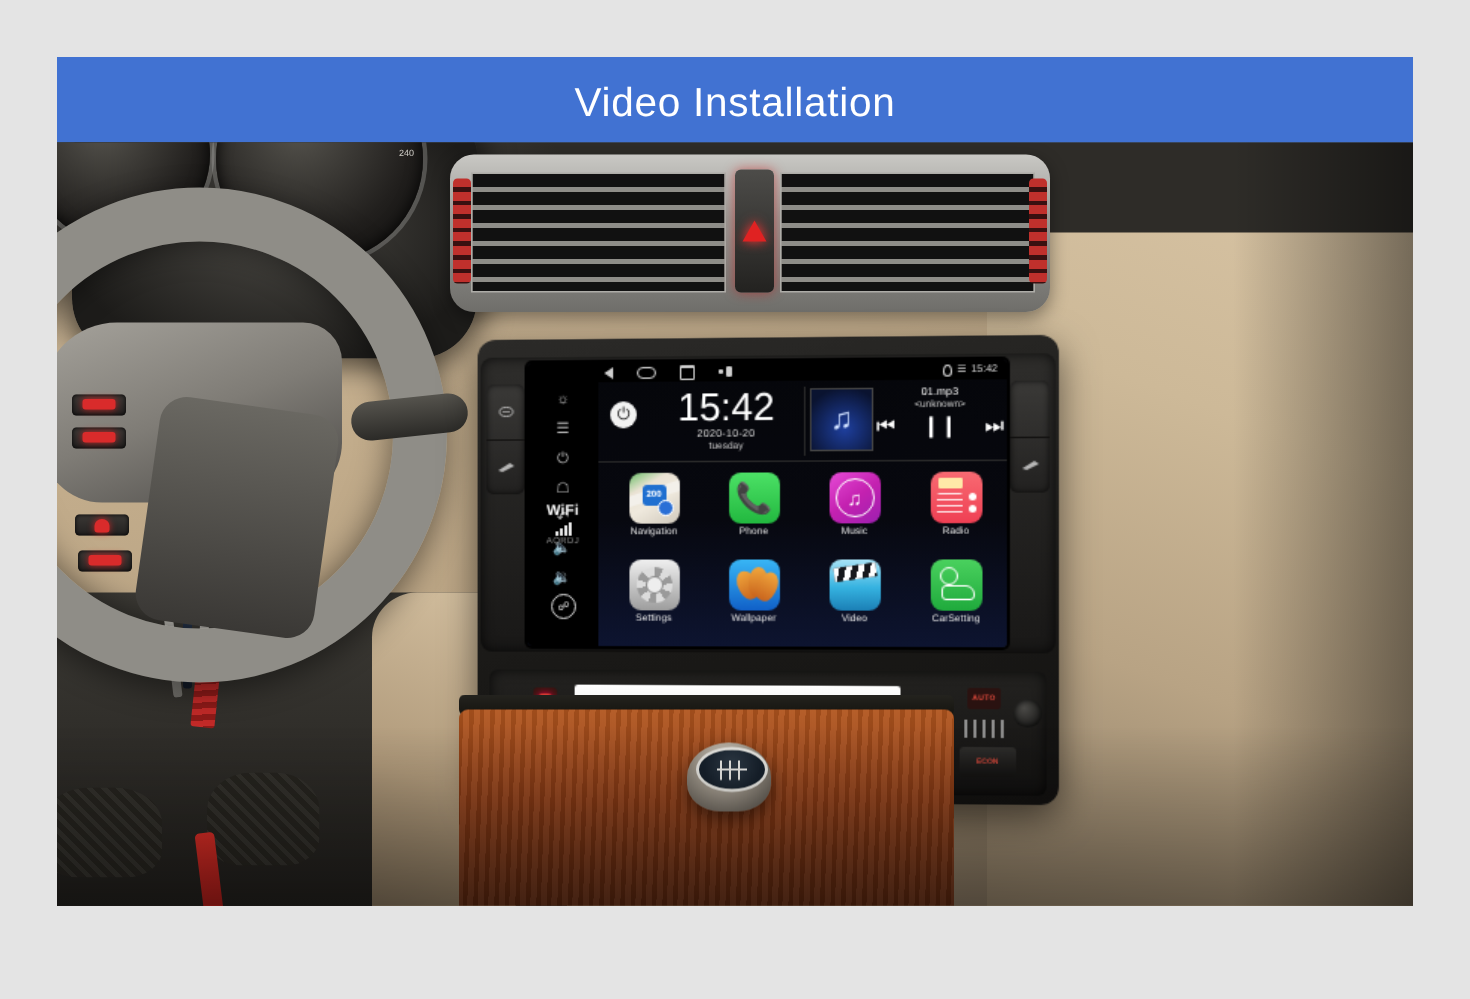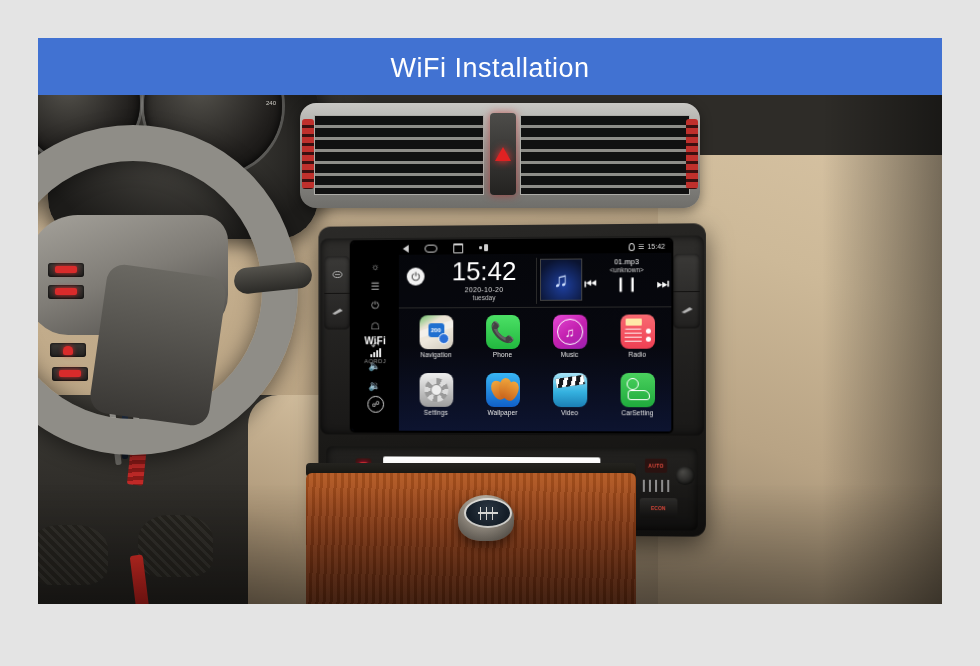--- a/index.html
+++ b/index.html
@@ -460,21 +460,21 @@
     background:linear-gradient(0deg,rgba(0,0,0,.35),rgba(0,0,0,0));
     pointer-events:none;
   }
 </style>
 </head>
 <body>
 
 <div class="page">
 
   <div class="banner">
-    <div class="banner-title">WiFi Installation</div>
+    <div class="banner-title">Video Installation</div>
   </div>
 
   <div class="photo">
 
     <div class="dash-upper"></div>
     <div class="dash-beige"></div>
     <div class="dash-beige-right"></div>
     <div class="dash-beige-left"></div>
 
     <div class="floor">

